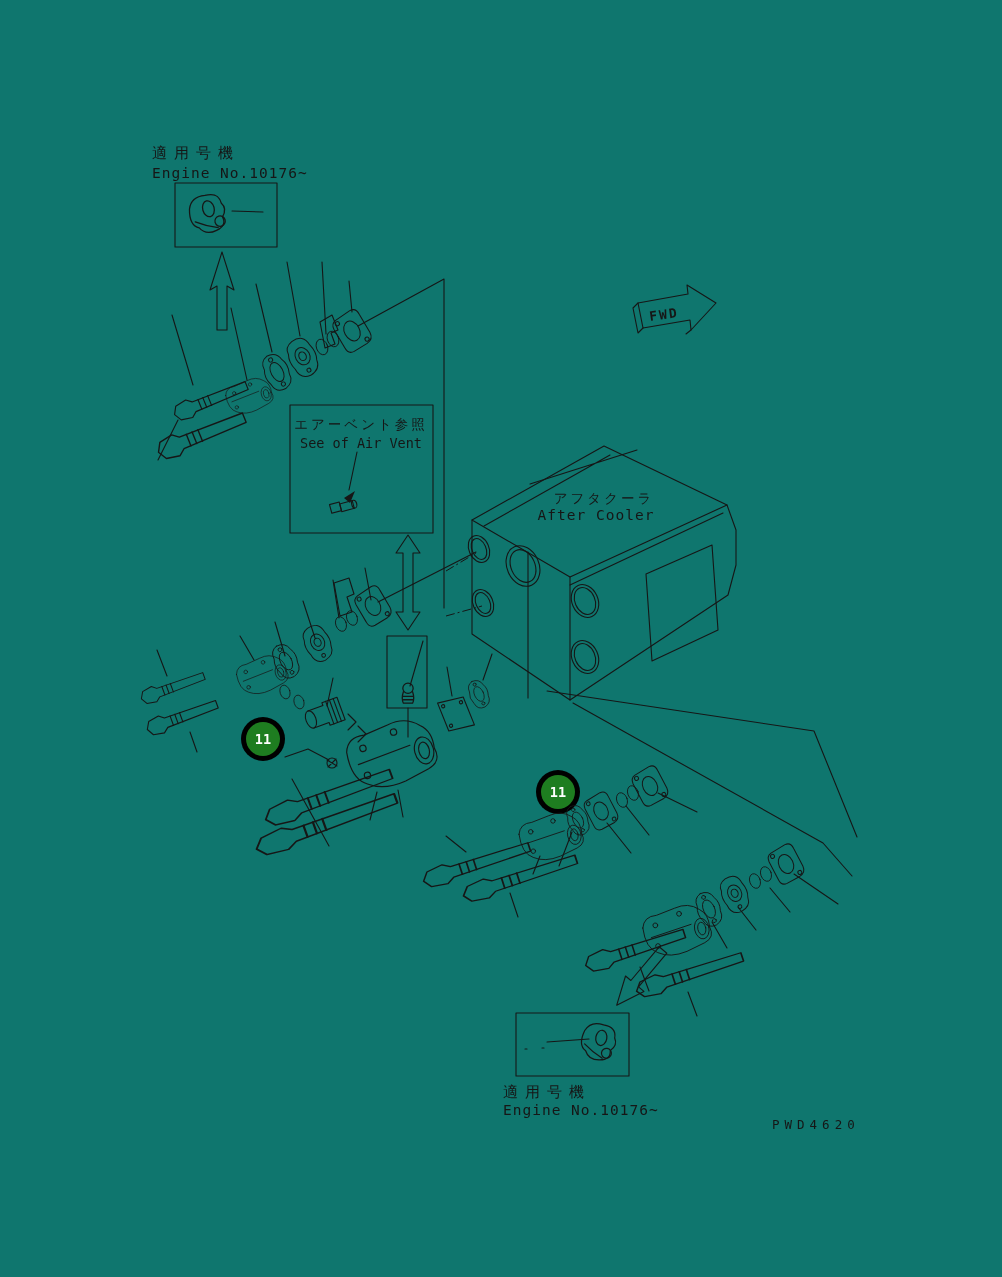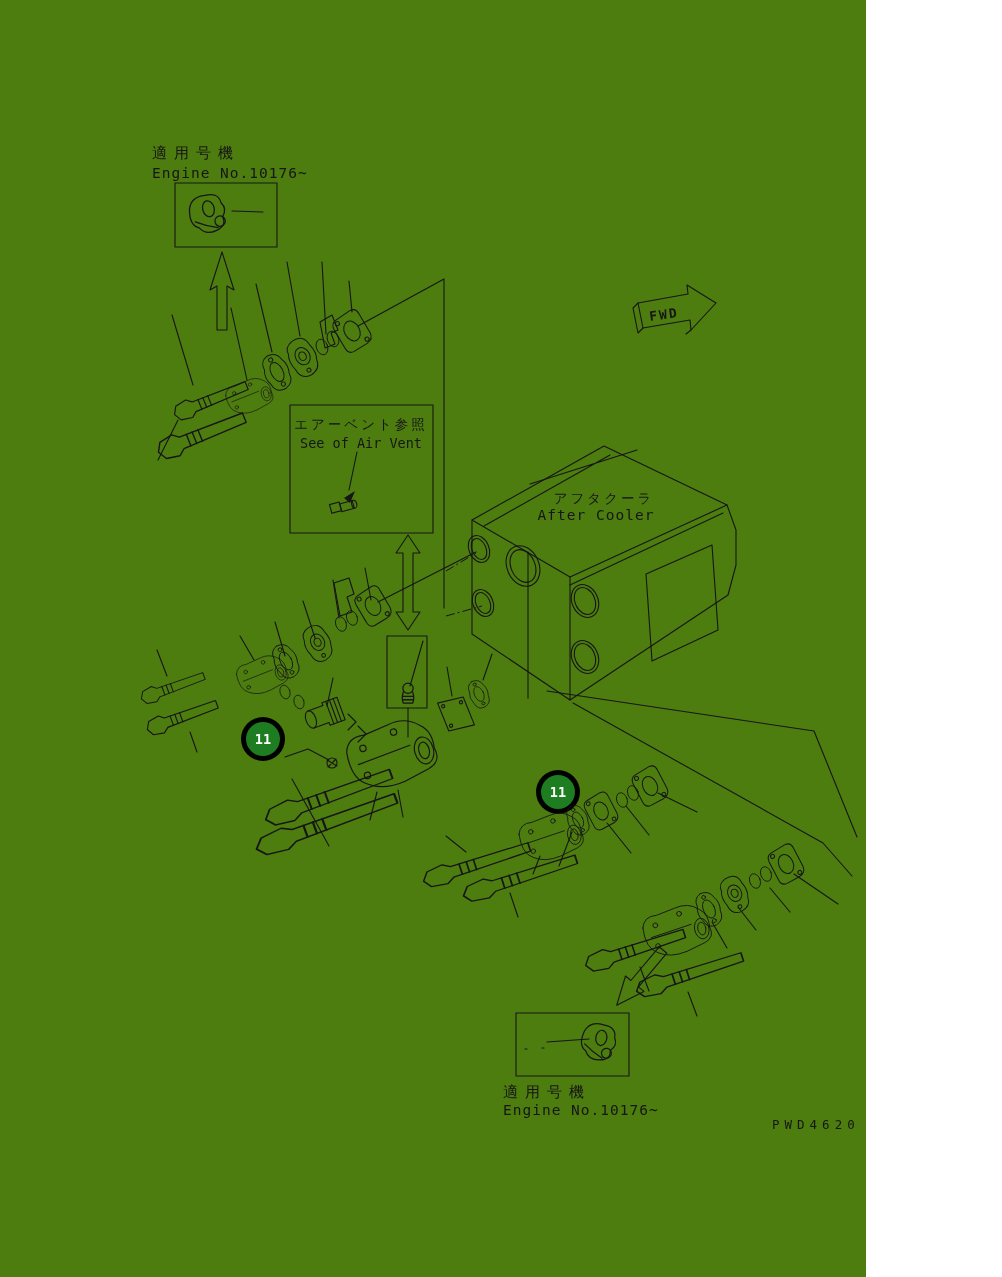--- a/index.html
+++ b/index.html
@@ -1,16 +1,16 @@
 <!DOCTYPE html>
 <html><head>
 <meta charset="utf-8">
 <style>
   html,body{margin:0;padding:0;background:#fff;}
-  .page{position:relative;width:866px;height:1277px;background:#4d7c0f;overflow:hidden;
+  .page{position:relative;width:1002px;height:1277px;background:#0f766e;overflow:hidden;
         font-family:"DejaVu Sans Mono","DejaVu Sans",monospace;}
   svg{position:absolute;left:0;top:0;}
   .ln{fill:none;stroke:#161616;stroke-width:1.1;stroke-linejoin:round;stroke-linecap:round;}
   .dashdot{fill:none;stroke:#161616;stroke-width:1;stroke-dasharray:9 3 2 3;}
   .txt{fill:#161616;stroke:none;font-family:"DejaVu Sans Mono","DejaVu Sans",monospace;}
   .txt-jp{font-size:15px;letter-spacing:7px;}
   .txt-en{font-size:14.5px;letter-spacing:1px;}
   .txt-note-jp{font-size:13.5px;letter-spacing:3px;}
   .txt-note-en{font-size:13.5px;}
   .txt-code{font-size:12.5px;letter-spacing:5px;}

